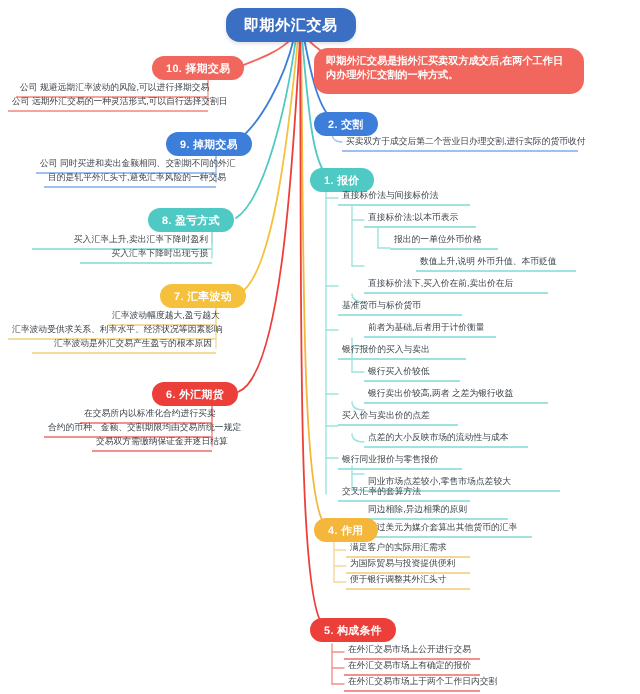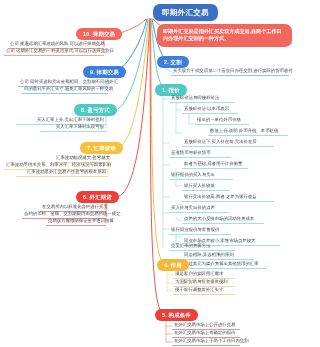--- a/index.html
+++ b/index.html
@@ -16,21 +16,20 @@
   .node{position:absolute;box-sizing:border-box;white-space:nowrap;}
 
   
   .root{
     background:#3b6fc4;color:#ffffff;
     font-size:7.5px;font-weight:bold;
     border-radius:7px;
     padding:3.5px 9px;
     letter-spacing:.3px;
     box-shadow:0 1px 2px rgba(0,0,0,.12);
-    margin-left:40px;
   }
   
   .l1{
     color:#ffffff;font-size:5.4px;font-weight:bold;
     border-radius:6px;padding:2.6px 7px;
     letter-spacing:.2px;
   }
   .l1.coral  {background:#f2675d;}
   .l1.red    {background:#ed3f3a;}
   .l1.blue   {background:#3d7edb;}

